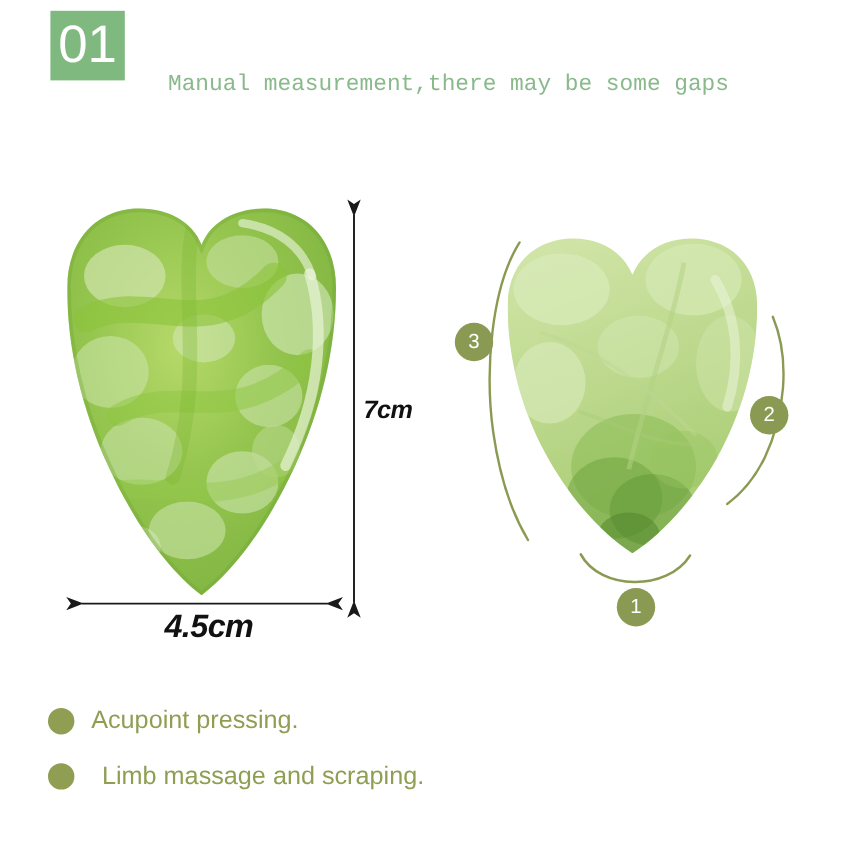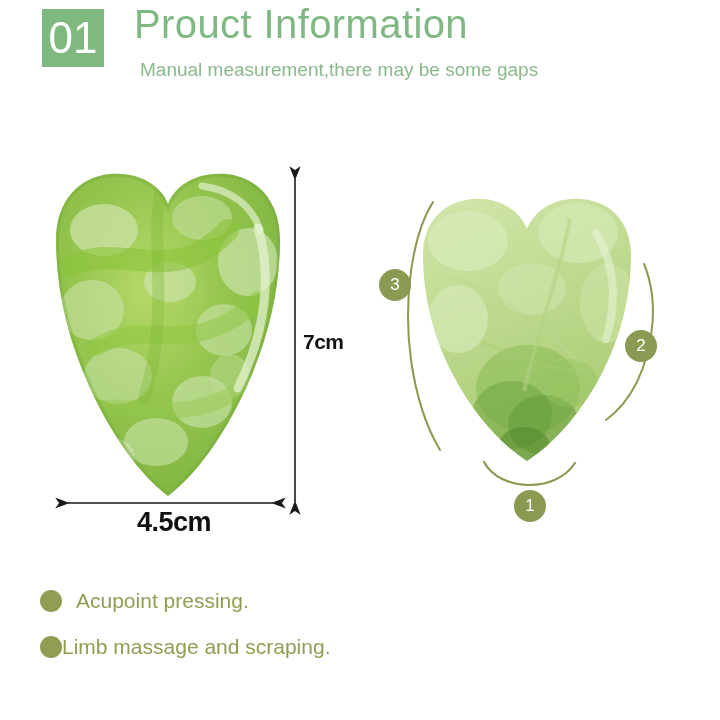--- a/index.html
+++ b/index.html
@@ -50,40 +50,41 @@
     font-family: "Liberation Sans", sans-serif;
   }
   .subtitle {
     position: absolute;
     left: 140px;
     top: 56px;
     width: 520px;
     font-size: 19px;
     line-height: 28px;
     color: #8ab98c;
-    font-family: Liberation Sans, sans-serif;
+    font-family: Liberation Mono, monospace;
   }
 
   
   .stone-wrap { position: absolute; }
   .stone-left  { left: 52px; top: 170px;  width: 232px; height: 330px; }
   .stone-right { left: 420px; top: 193px; width: 214px; height: 272px; }
 
   
   .dim-layer {
     position: absolute;
     left: 0; top: 0;
     width: 720px; height: 720px;
     pointer-events: none;
   }
   .dim-label {
     position: absolute;
     font-weight: bold;
     color: #111111;
     font-family: "Liberation Sans", sans-serif;
+    font-style: italic;
   }
   .dim-h-label {
     left: 137px;
     top: 507px;
     font-size: 27px;
     letter-spacing: -0.5px;
   }
   .dim-v-label {
     left: 303px;
     top: 330px;
@@ -132,34 +133,33 @@
   }
   .bullet-text {
     color: #8f9e52;
     font-size: 21px;
     font-family: "Liberation Sans", sans-serif;
     white-space: nowrap;
   }
   .b0 .bullet-dot { margin-left: 40px; }
   .b0 .bullet-text { margin-left: 14px; }
   .b1 .bullet-dot { margin-left: 40px; }
-  .b1 .bullet-text { }
+  .b1 .bullet-text { margin-left: 23px; }
   .b2 .bullet-dot { margin-left: 40px; }
   .b2 .bullet-text { margin-left: 30px; font-size: 20px; }
 </style>
 </head>
 <body>
 
 <div id="page">
 
   <div class="badge-01">
     <span>01</span>
   </div>
 
-  <div class="title">Prouct Information</div>
 
   <div class="subtitle">
     <div>Manual measurement,there may be some gaps</div>
   </div>
 
   <div class="stone-wrap stone-left">
     <svg width="232" height="330" viewBox="0 0 232 330">
       <defs>
         <clipPath id="heartClipL">
           <path d="M116,34

